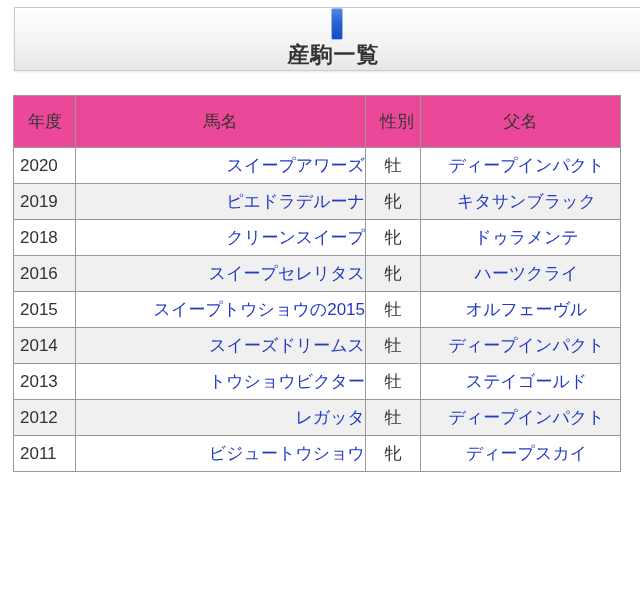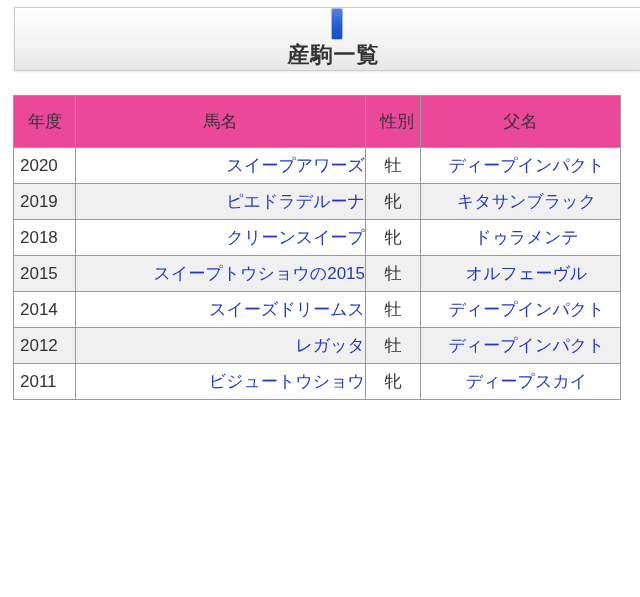--- a/index.html
+++ b/index.html
@@ -127,35 +127,47 @@
     <td class="cell-sire"><a>キタサンブラック</a></td>
   </tr>
 
   <tr>
     <td class="cell-year">2018</td>
     <td class="cell-name"><a>クリーンスイープ</a></td>
     <td class="cell-sex">牝</td>
     <td class="cell-sire"><a>ドゥラメンテ</a></td>
   </tr>
 
+  <tr>
+    <td class="cell-year">2016</td>
+    <td class="cell-name"><a>スイープセレリタス</a></td>
+    <td class="cell-sex">牝</td>
+    <td class="cell-sire"><a>ハーツクライ</a></td>
+  </tr>
 
   <tr>
     <td class="cell-year">2015</td>
     <td class="cell-name"><a>スイープトウショウの2015</a></td>
     <td class="cell-sex">牡</td>
     <td class="cell-sire"><a>オルフェーヴル</a></td>
   </tr>
 
   <tr>
     <td class="cell-year">2014</td>
     <td class="cell-name"><a>スイーズドリームス</a></td>
     <td class="cell-sex">牡</td>
     <td class="cell-sire"><a>ディープインパクト</a></td>
   </tr>
 
+  <tr>
+    <td class="cell-year">2013</td>
+    <td class="cell-name"><a>トウショウビクター</a></td>
+    <td class="cell-sex">牡</td>
+    <td class="cell-sire"><a>ステイゴールド</a></td>
+  </tr>
 
   <tr>
     <td class="cell-year">2012</td>
     <td class="cell-name"><a>レガッタ</a></td>
     <td class="cell-sex">牡</td>
     <td class="cell-sire"><a>ディープインパクト</a></td>
   </tr>
 
   <tr>
     <td class="cell-year">2011</td>

